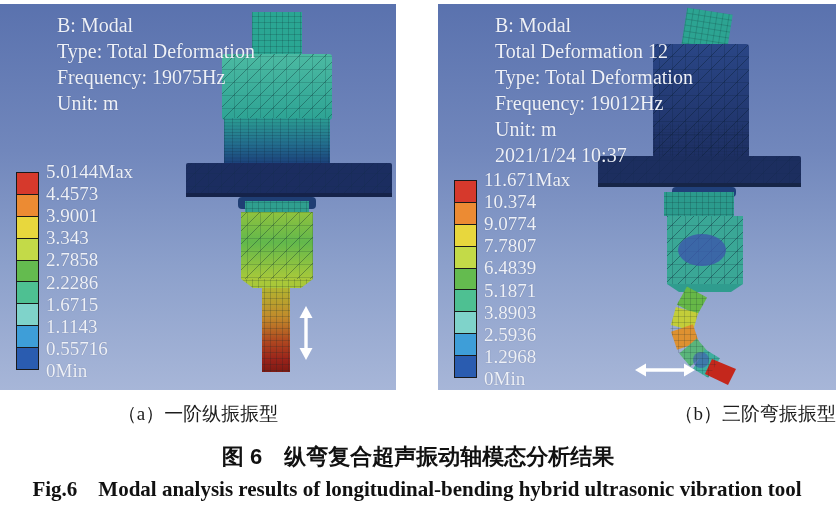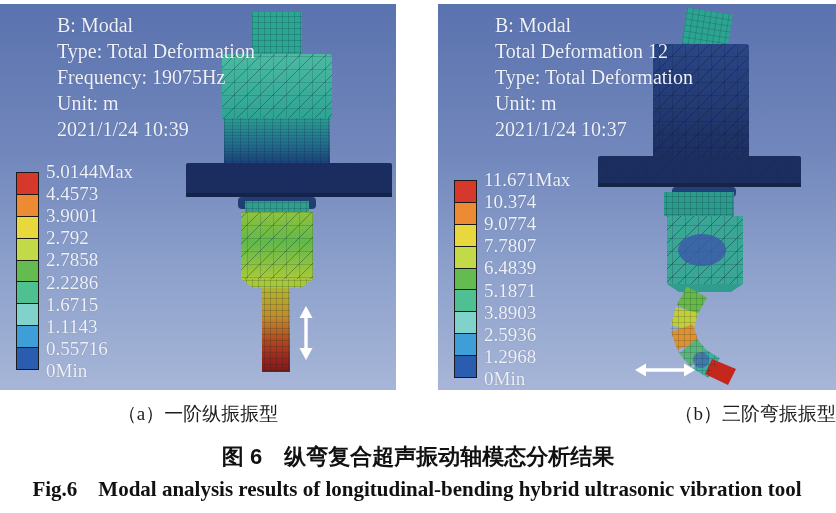--- a/index.html
+++ b/index.html
@@ -110,39 +110,38 @@
         <polygon points="306,302 299.5,314 312.5,314" fill="#ffffff"></polygon>
         <polygon points="306,356 299.5,344 312.5,344" fill="#ffffff"></polygon>
       </g>
     </svg>
 
     <div class="hdr">
       <div>B: Modal</div>
       <div>Type: Total Deformation</div>
       <div>Frequency: 19075Hz</div>
       <div>Unit: m</div>
-      <div>2021/1/24 10:39</div>
     </div>
 
     <div class="bar">
       <div class="band" style="background: rgb(214, 57, 44);"></div>
       <div class="band" style="background: rgb(236, 139, 51);"></div>
       <div class="band" style="background: rgb(232, 215, 61);"></div>
       <div class="band" style="background: rgb(195, 218, 72);"></div>
       <div class="band" style="background: rgb(100, 187, 79);"></div>
       <div class="band" style="background: rgb(78, 192, 146);"></div>
       <div class="band" style="background: rgb(127, 211, 202);"></div>
       <div class="band" style="background: rgb(62, 158, 216);"></div>
       <div class="band" style="background: rgb(42, 92, 176);"></div>
     </div>
     <div class="legend-labels">
       <span>5.0144Max</span>
       <span>4.4573</span>
       <span>3.9001</span>
-      <span>2.792</span>
+      <span>3.343</span>
       <span>2.7858</span>
       <span>2.2286</span>
       <span>1.6715</span>
       <span>1.1143</span>
       <span>0.55716</span>
       <span>0Min</span>
     </div>
   </div>
 
   <div class="panel panel-b">
@@ -202,20 +201,21 @@
         <line x1="207" y1="366" x2="247" y2="366" stroke="#ffffff" stroke-width="3.4"></line>
         <polygon points="197,366 208,359.5 208,372.5" fill="#ffffff"></polygon>
         <polygon points="257,366 246,359.5 246,372.5" fill="#ffffff"></polygon>
       </g>
     </svg>
 
     <div class="hdr">
       <div>B: Modal</div>
       <div>Total Deformation 12</div>
       <div>Type: Total Deformation</div>
+      <div>Frequency: 19012Hz</div>
       <div>Unit: m</div>
       <div>2021/1/24 10:37</div>
     </div>
 
     <div class="bar">
       <div class="band" style="background: rgb(214, 57, 44);"></div>
       <div class="band" style="background: rgb(236, 139, 51);"></div>
       <div class="band" style="background: rgb(232, 215, 61);"></div>
       <div class="band" style="background: rgb(195, 218, 72);"></div>
       <div class="band" style="background: rgb(100, 187, 79);"></div>

